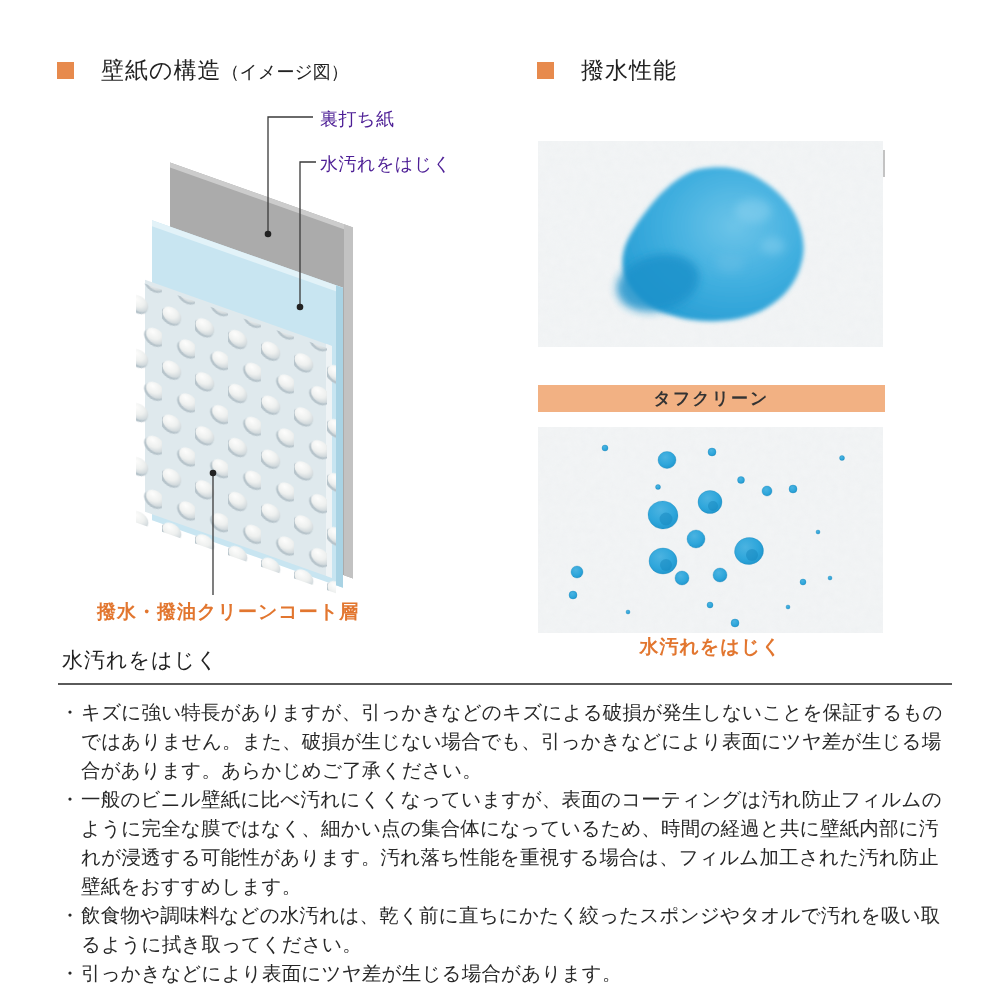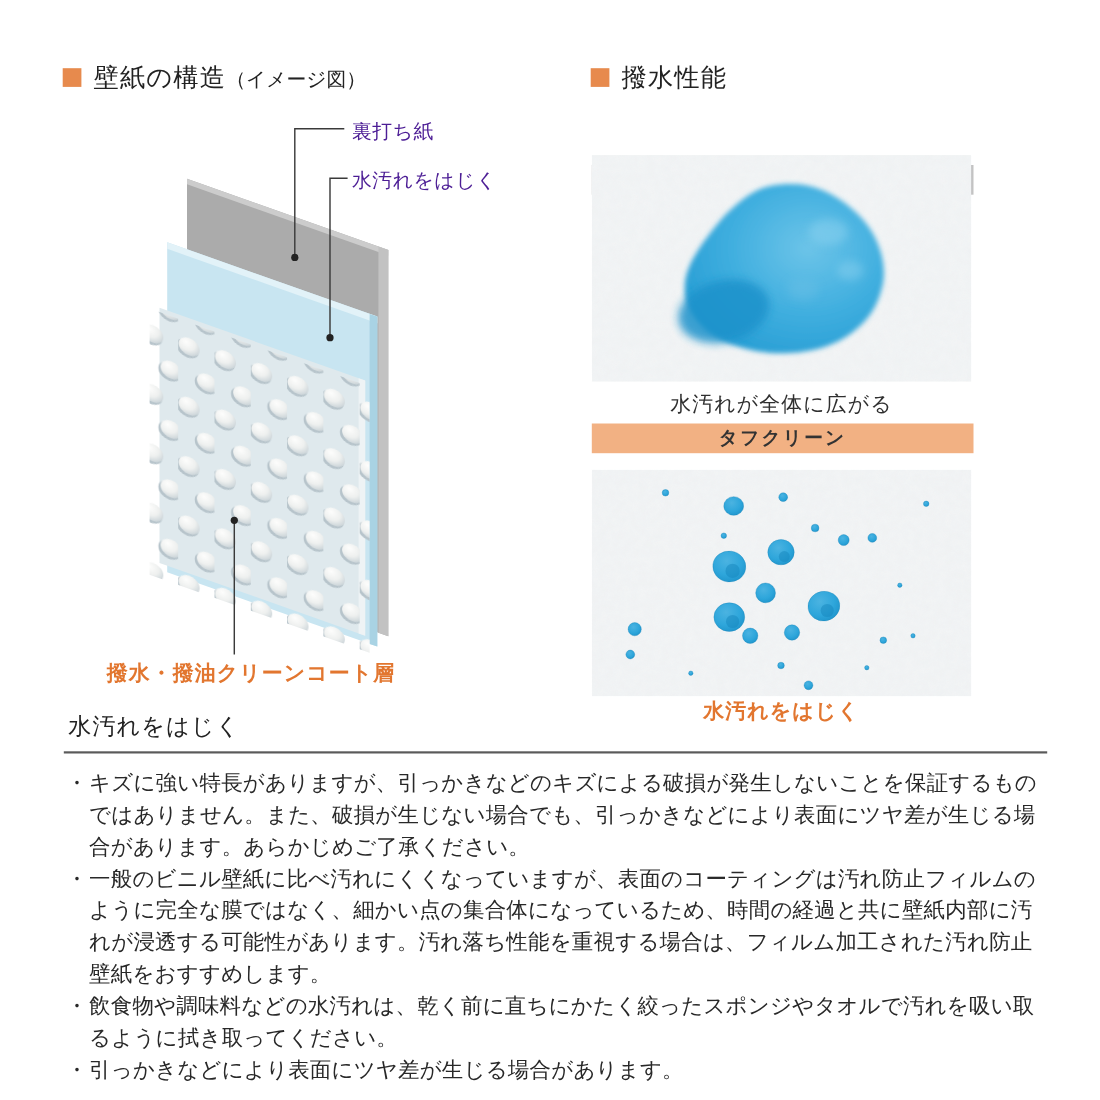--- a/index.html
+++ b/index.html
@@ -1,20 +1,20 @@
 <!DOCTYPE html>
 <html><head>
 <meta charset="utf-8">
 <style>
   html,body{margin:0;padding:0;background:#ffffff;}
   body{font-family:"Liberation Sans","DejaVu Sans",sans-serif;}
   .page{position:relative;width:1000px;height:1000px;background:#ffffff;overflow:hidden;}
 
   
-  .heading{position:absolute;display:flex;align-items:center;}
+  .heading{position:absolute;display:flex;align-items:center;gap:16px;}
   .sq{width:17px;height:17px;background:#E78A4D;margin-right:11px;flex:none;}
   .h-text{color:#222;font-size:23px;letter-spacing:1px;}
   .h-sub{font-size:18px;letter-spacing:0;}
 
   
   .dlabel{position:absolute;font-size:18px;color:#4c1d95;letter-spacing:0.5px;white-space:nowrap;}
   .dlabel.coat{color:#E2762F;font-weight:bold;font-size:19px;letter-spacing:1px;}
 
   
   .bar{position:absolute;left:538px;width:347px;height:27px;display:flex;align-items:center;justify-content:center;
@@ -129,21 +129,20 @@
         <path d="M162,28 C180,25 196,26 210,32 C228,40 246,54 256,72 C264,87 268,104 264,120
                  C260,138 250,152 236,162 C220,174 200,179 180,180 C160,181 140,178 122,170
                  C106,163 94,152 88,138 C82,124 84,110 90,98 C96,86 106,72 118,58 C130,45 146,31 162,28 Z" fill="url(#blobGrad)" filter="url(#blobBlur)"></path>
         <ellipse cx="120" cy="142" rx="42" ry="28" fill="#1E92CB" opacity="0.85" filter="url(#softBlur)" transform="rotate(-14 120 142)"></ellipse>
         <ellipse cx="215" cy="70" rx="18" ry="12" fill="#8ED3F0" opacity="0.5" filter="url(#softBlur)"></ellipse>
         <ellipse cx="235" cy="105" rx="12" ry="9" fill="#8ED3F0" opacity="0.45" filter="url(#softBlur)"></ellipse>
         <ellipse cx="192" cy="122" rx="14" ry="10" fill="#66BEE5" opacity="0.5" filter="url(#softBlur)"></ellipse>
       </g>
     </svg>
   </div>
-  <div class="caption" style="top:355px;">水汚れが全体に広がる</div>
 
   <div class="bar orange" style="top:385px;">タフクリーン</div>
   <div class="figure" style="top:427px;">
     <svg width="345" height="206" viewBox="0 0 345 206">
       <defs>
         <filter id="tex2" x="0" y="0" width="100%" height="100%">
           <feTurbulence type="fractalNoise" baseFrequency="0.14" numOctaves="3" seed="29"></feTurbulence>
           <feColorMatrix type="matrix" values="0 0 0 0 0.78  0 0 0 0 0.80  0 0 0 0 0.82  0 0 0 0.5 0"></feColorMatrix>
         </filter>
         <radialGradient id="dropGrad" cx="40%" cy="33%" r="75%">

